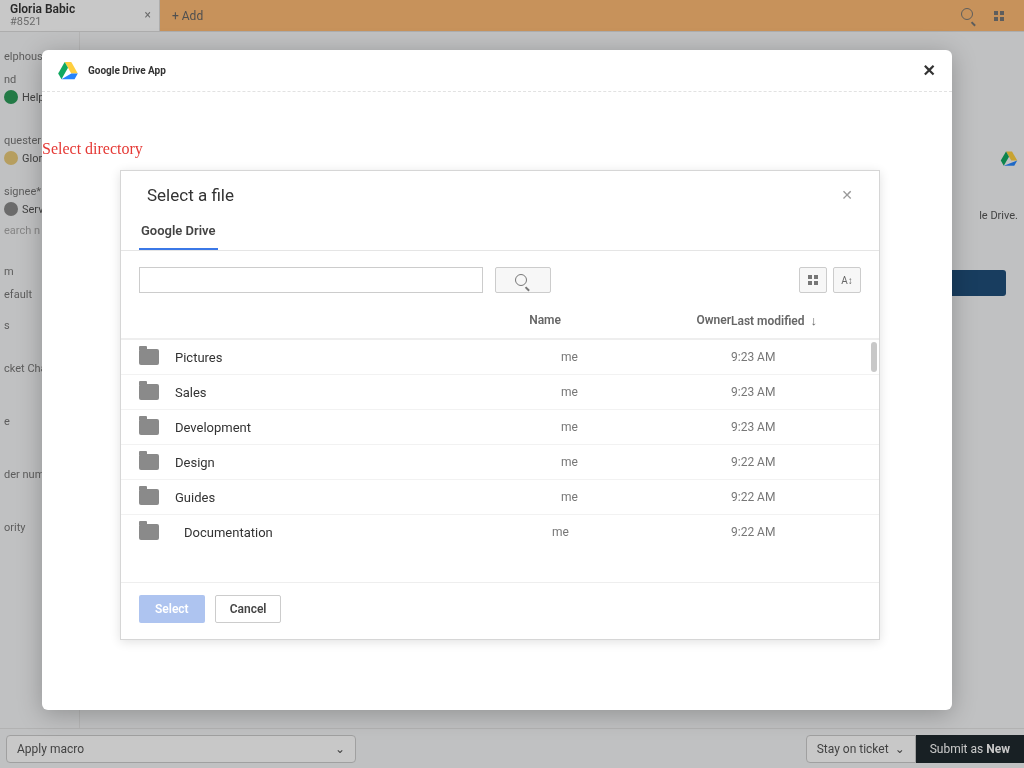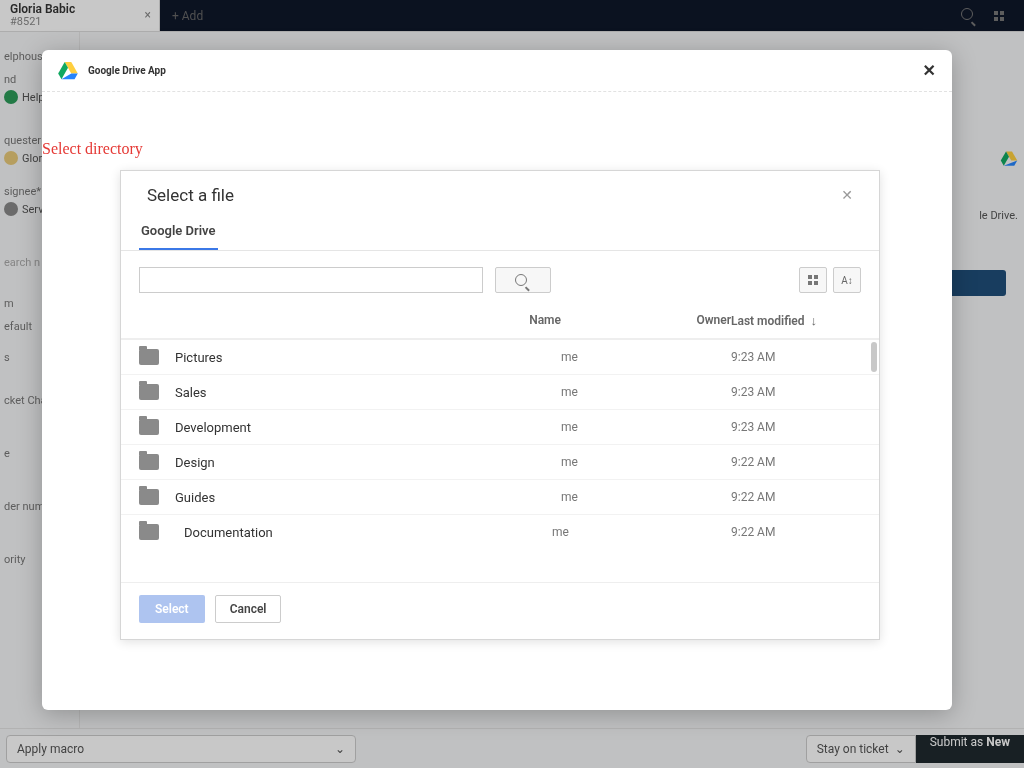--- a/index.html
+++ b/index.html
@@ -1,34 +1,34 @@
 <!DOCTYPE html>
 <html><head>
 <meta charset="utf-8">
 <style>
   * { box-sizing: border-box; margin: 0; padding: 0; font-family: -apple-system, BlinkMacSystemFont, "Segoe UI", Roboto, Helvetica, Arial, sans-serif; }
   html, body { width: 1024px; height: 768px; overflow: hidden; background: #f5f6f7; }
 
   
   .bg-app { position: absolute; inset: 0; background: #f5f6f7; color: #555; filter: brightness(0.96); }
-  .bg-tabs { height: 32px; display: flex; align-items: stretch; background: #0f172a; border-bottom: 1px solid #ddd; font-size: 12px; }
+  .bg-tabs { height: 32px; display: flex; align-items: stretch; background: #fdba74; border-bottom: 1px solid #ddd; font-size: 12px; }
   .bg-tab { display: flex; flex-direction: column; justify-content: center; padding: 0 28px 0 10px; border-right: 1px solid #ddd; position: relative; background: #fff; min-width: 160px; }
   .bg-tab .tab-title { font-weight: 600; color: #333; line-height: 1.1; }
   .bg-tab .tab-sub { color: #888; font-size: 11px; line-height: 1.1; }
   .bg-tab .tab-x { position: absolute; right: 8px; top: 8px; color: #888; }
   .bg-tab-add { display: flex; align-items: center; padding: 16px 12px; color: #666; }
   .bg-tab-icons { margin-left: auto; display: flex; align-items: center; gap: 16px; padding-right: 20px; color: #888; }
   .bg-sidebar { position: absolute; left: 0; top: 32px; bottom: 0; width: 80px; background: #f5f6f7; padding: 8px 4px; font-size: 11px; color: #555; border-right: 1px solid #e6e6e6; }
   .bg-side-label { font-size: 11px; color: #777; margin: 10px 0 4px; }
   .bg-side-row { display: flex; align-items: center; gap: 4px; margin-bottom: 6px; }
   .bg-icon-circle { width: 14px; height: 14px; border-radius: 50%; background: #2d9b5a; display: inline-block; }
   .bg-footer { position: absolute; left: 0; right: 0; bottom: 0; height: 40px; background: #f5f6f7; border-top: 1px solid #e2e2e2; display: flex; align-items: center; }
   .apply-macro { margin-left: 6px; background: #fff; border: 1px solid #ccc; border-radius: 4px; height: 28px; width: 350px; display: flex; align-items: center; justify-content: space-between; padding: 0 10px; font-size: 12px; color: #555; }
   .stay-ticket { margin-left: auto; background: #fff; border: 1px solid #ccc; border-radius: 4px 0 0 4px; height: 28px; display: flex; align-items: center; padding: 0 10px; font-size: 12px; color: #555; gap: 6px; }
-  .submit-new { background: #1f2a2f; color: #fff; height: 28px; display: flex; padding: 0 14px; font-size: 12px; border-radius: 0; }
+  .submit-new { background: #1f2a2f; color: #fff; height: 28px; display: flex; align-items: center; padding: 0 14px; font-size: 12px; border-radius: 0; }
   .submit-new b { font-weight: 700; margin-left: 3px; }
   .bg-right-panel { position: absolute; right: 6px; top: 150px; width: 80px; text-align: right; font-size: 11px; color: #555; }
   .bg-right-drive { width: 18px; height: 18px; margin-left: auto; margin-bottom: 38px; }
   .bg-submit-wide { position: absolute; right: 18px; top: 270px; width: 60px; height: 26px; background: #1f4e79; border-radius: 3px; }
 
   
   .dim { position: absolute; inset: 0; background: rgba(0,0,0,0.18); }
 
   
   .outer-modal { position: absolute; left: 42px; top: 50px; width: 910px; height: 660px; background: #fff; border-radius: 6px; box-shadow: 0 4px 24px rgba(0,0,0,0.25); overflow: hidden; }
@@ -111,21 +111,21 @@
     <div class="bg-side-label" style="margin-top:30px">quester</div>
     <div class="bg-side-row">
         <span style="width:14px;height:14px;border-radius:50%;background:#e7c97a;display:inline-block"></span>
         <span>Gloria</span>
       </div>
     <div class="bg-side-label" style="margin-top:20px">signee*</div>
     <div class="bg-side-row">
         <span style="width:14px;height:14px;border-radius:50%;background:#888;display:inline-block"></span>
         <span>Serv</span>
       </div>
-    <div class="bg-side-label" style="margin-top:40px;color:#aaa">earch n</div>
+    <div class="bg-side-label" style="margin-top:8px;color:#aaa">earch n</div>
     <div class="bg-side-label" style="margin-top:28px">m</div>
     <div class="bg-side-label">efault</div>
     <div class="bg-side-label" style="margin-top:18px">s</div>
     <div class="bg-side-label" style="margin-top:30px">cket Chan</div>
     <div class="bg-side-label" style="margin-top:40px">e</div>
     <div class="bg-side-label" style="margin-top:40px">der numb</div>
     <div class="bg-side-label" style="margin-top:40px">ority</div>
   </div>
 
   <div class="bg-right-panel">

